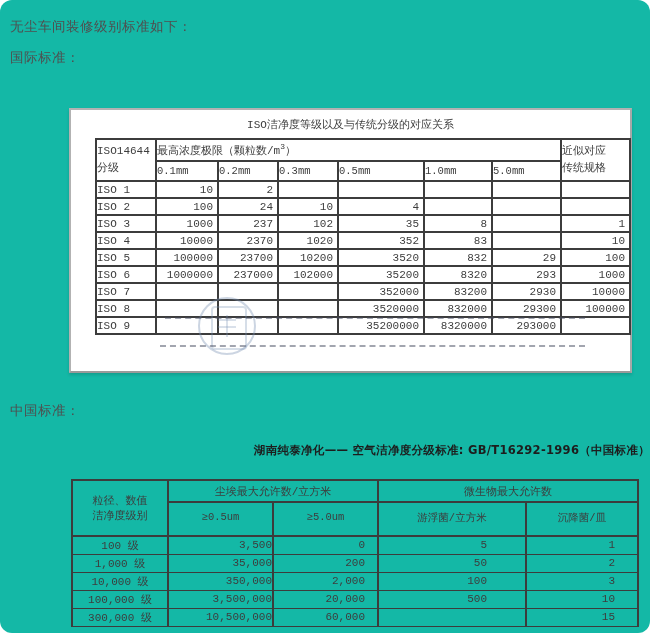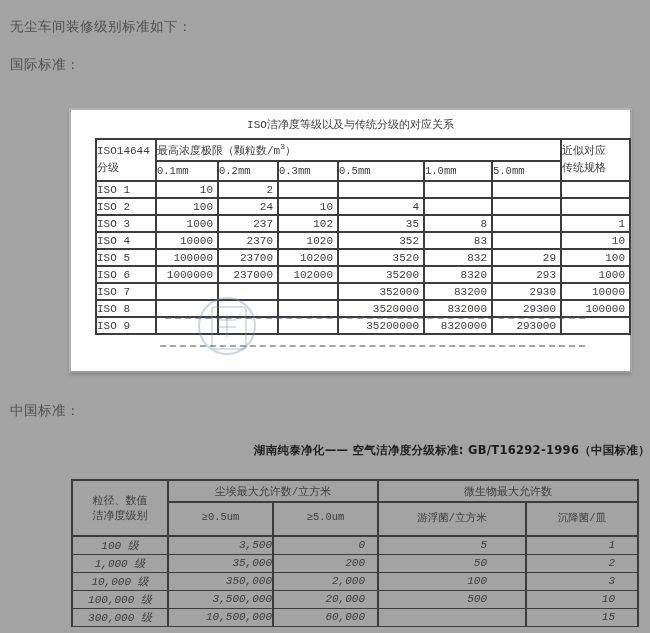--- a/index.html
+++ b/index.html
@@ -2,26 +2,26 @@
 <html><head>
 <meta charset="utf-8">
 <style>
   * { box-sizing: border-box; margin: 0; padding: 0; }
   html, body { background: #ffffff; }
   body {
     width: 650px; height: 633px; overflow: hidden; position: relative;
     font-family: "DejaVu Sans", "Liberation Sans", sans-serif;
     color: #4a4a4a;
   }
-  .page { position: relative; width: 650px; height: 633px; background: #a3a3a3; }
+  .page { position: relative; width: 650px; height: 633px; background: #14b8a6; border-radius: 12px; }
 
   
   .para { position: absolute; left: 10px; font-size: 13.5px; color: #4f4f4f; letter-spacing: .5px; }
   .para.p1 { top: 18px; }
-  .para.p2 { top: 56px; }
+  .para.p2 { top: 49px; }
   .para.p3 { top: 402px; }
 
   
   .panel {
     position: absolute; left: 69px; top: 108px; width: 563px; height: 265px;
     background: #fff;
     border: 2px solid #b2b2b2;
     border-bottom-color: #9a9a9a; border-right-color: #a8a8a8;
     box-shadow: 0 2px 3px rgba(0,0,0,.14);
   }
@@ -69,21 +69,21 @@
   .cn-title {
     position: absolute; left: 0; top: 443px; width: 650px; text-align: right;
     font-size: 11.5px; font-weight: bold; color: #1d1d1d; letter-spacing: .3px;
   }
   .cn-table {
     position: absolute; left: 71px; top: 479px; width: 566px;
     font-size: 11px; color: #3d3d3d;
     font-family: "Liberation Mono", "DejaVu Sans Mono", "DejaVu Sans", monospace;
   }
   .cn-table th, .cn-table td { border: 2px solid #3c3c3c; font-weight: normal; white-space: nowrap; overflow: hidden; }
-  .cn-table tbody td { border-top-width: 1px; border-bottom-width: 1px; font-style: italic; }
+  .cn-table tbody td { border-top-width: 1px; border-bottom-width: 1px; }
   .cn-table .hdr-top th { height: 22px; text-align: center; }
   .cn-table .hdr-sub th { height: 34px; vertical-align: top; padding-top: 8px; text-align: center; font-size: 10.5px; }
   .cn-table .corner-cell { vertical-align: top; }
   .corner-wrap { display: flex; flex-direction: column; justify-content: center; height: 52px; padding: 4px 0 3px; text-align: center; }
   .cn-table tbody td { height: 18px; text-align: right; }
   .cn-table tbody td:first-child { text-align: center; }
   .cn-table tbody td:nth-child(2) { }
   .cn-table tbody td:nth-child(3) { padding-right: 12px; }
   .cn-table tbody td:nth-child(4) { padding-right: 38px; }
   .cn-table tbody td:nth-child(5) { padding-right: 22px; }

